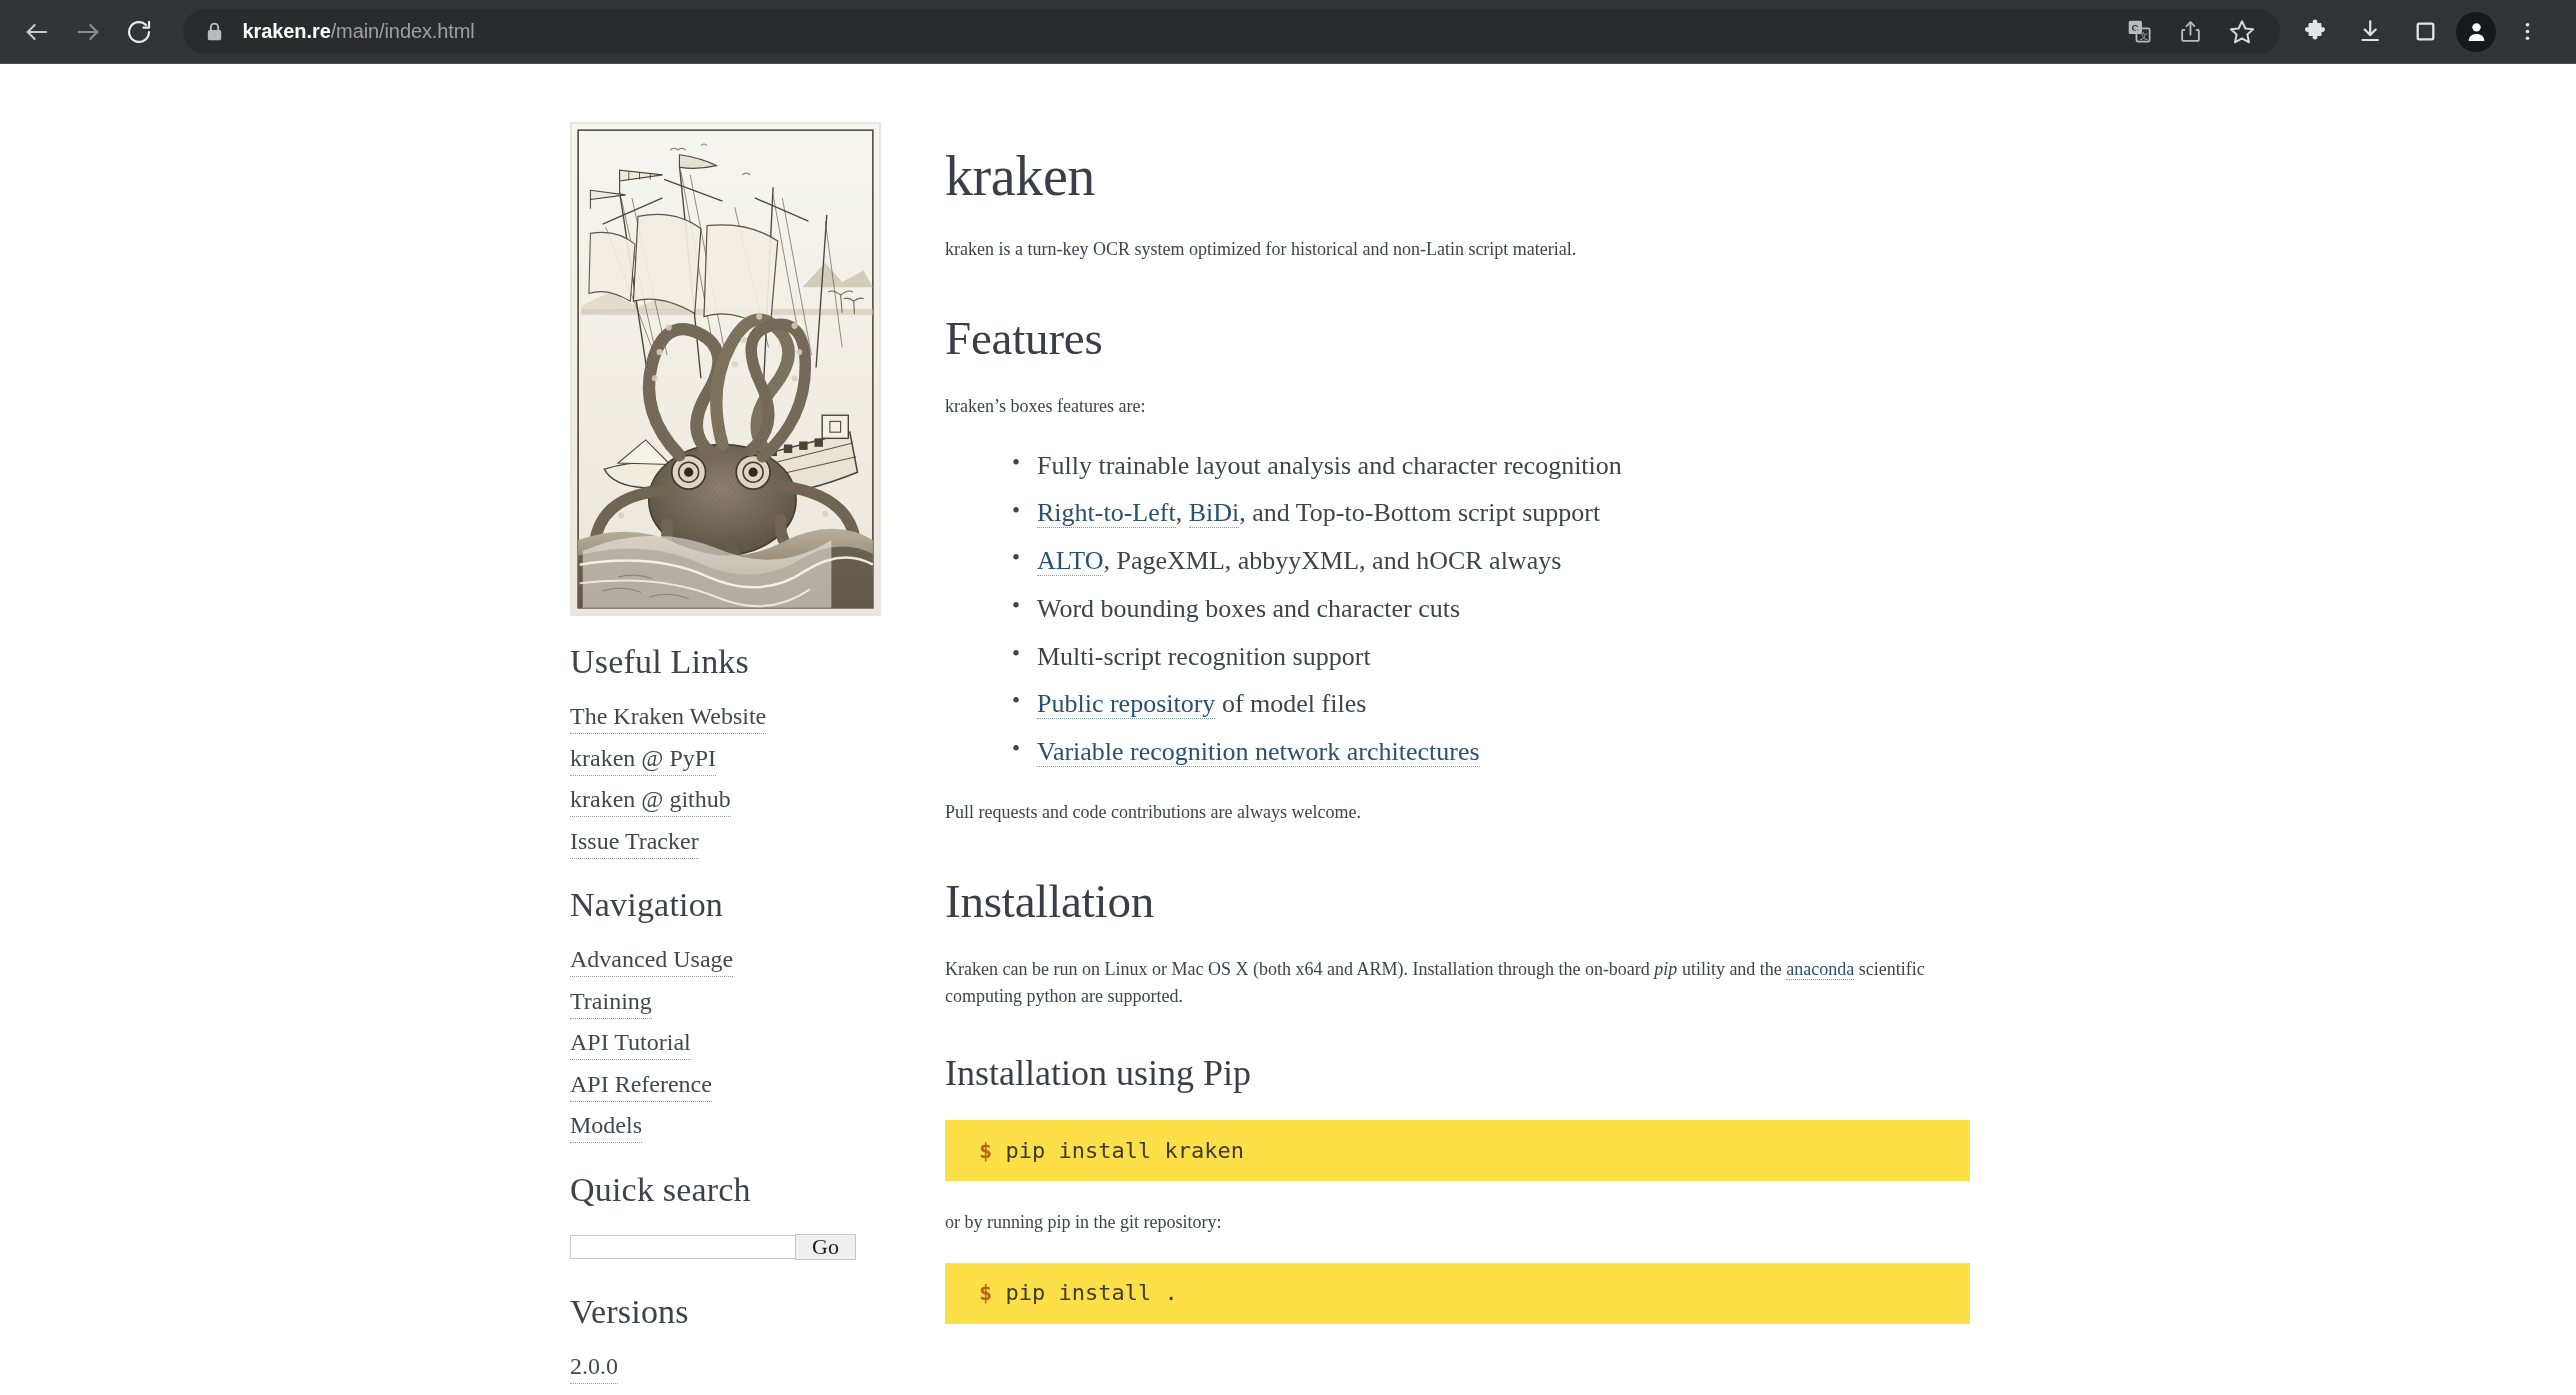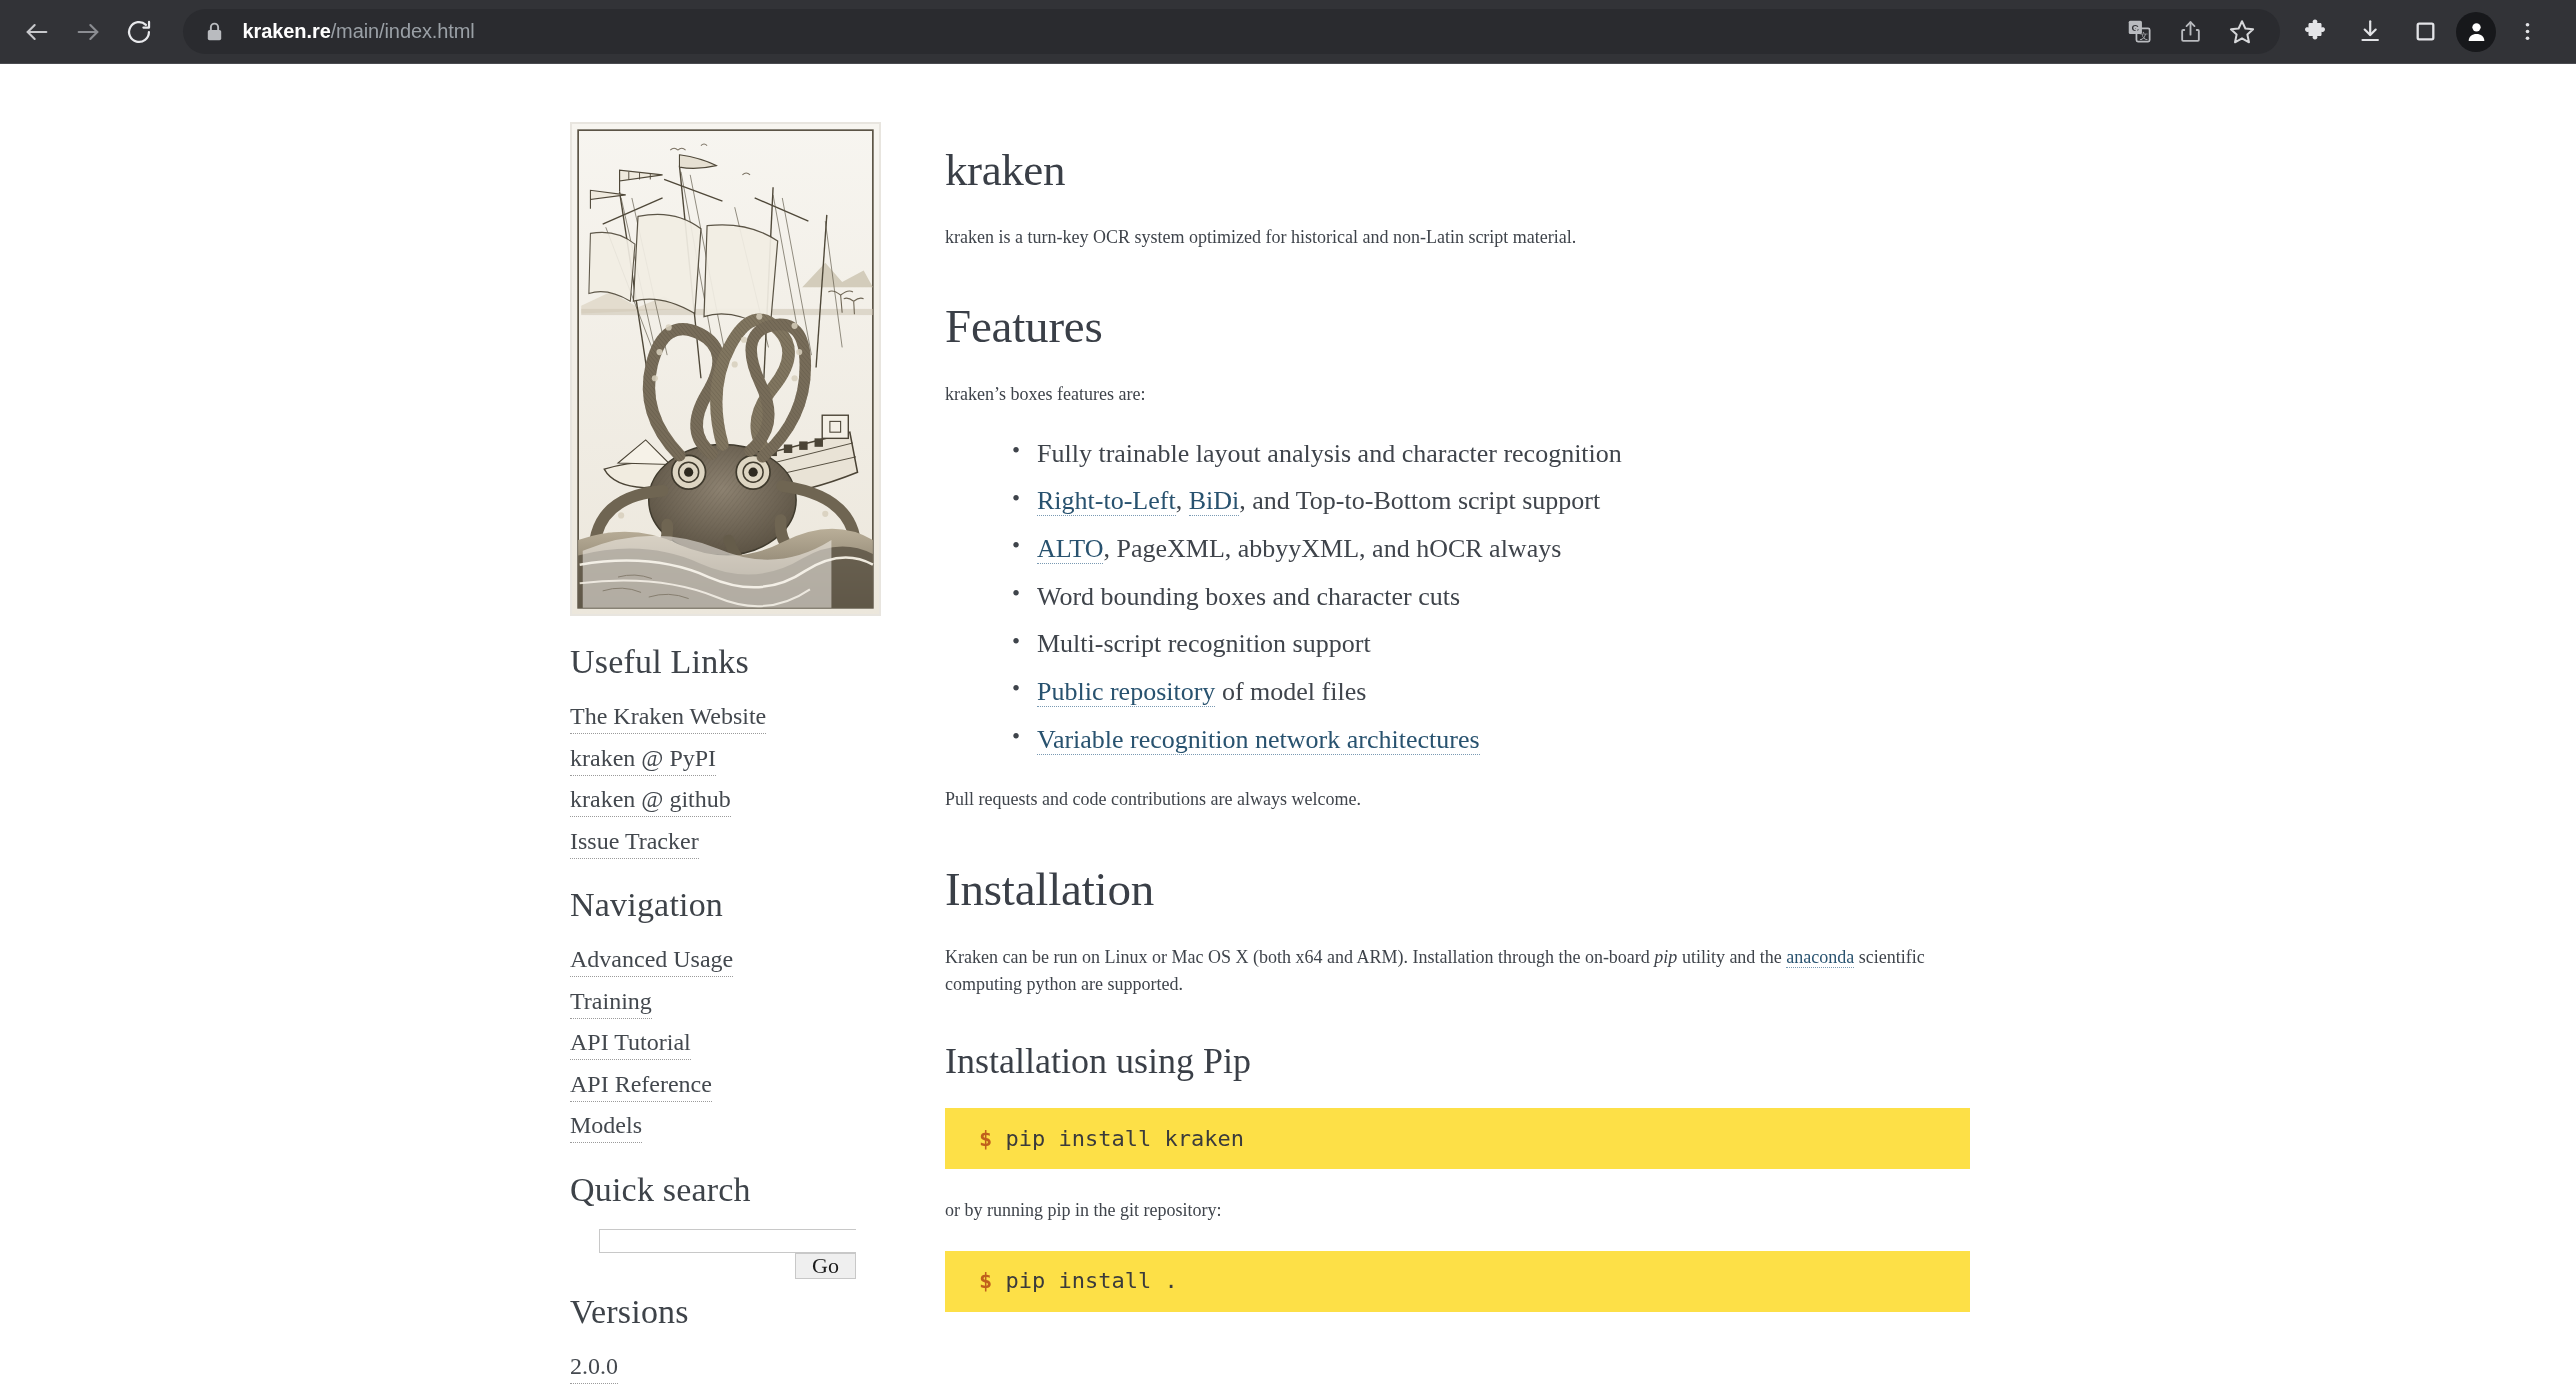--- a/index.html
+++ b/index.html
@@ -116,25 +116,24 @@
     color: #43484e;
     text-decoration: none;
     border-bottom: 1.6px dotted #9b9b9b;
     width: fit-content;
     margin-bottom: 8.5px;
     padding-bottom: 0.8px;
   }
 
   #searchbox {
     display: flex;
-    align-items: flex-end;
+    align-items: center;
     width: 286px;
     height: 37px;
     margin-top: 3.1px;
-    flex-direction: column;
   }
   #search-input {
     flex: 1 1 auto;
     border: 1.6px solid #c8c8c8;
     border-right: none;
     background: #ffffff;
     font-family: "Liberation Serif", serif;
     font-size: 19.4px;
     padding: 0 6.2px;
     color: #333;
@@ -170,21 +169,21 @@
   
   #content {
     position: absolute;
     left: 945px;
     top: 39px;
     width: 1025px;
     color: #3c4149;
   }
   h1.doc-title {
     font-family: "Liberation Serif", serif;
-    font-size: 45px;
+    font-size: 56px;
     font-weight: 400;
     color: #3a3f47;
     margin: 42px 0 0 0;
     line-height: 1.1;
     letter-spacing: -0.4px;
   }
   h2.doc-h2 {
     font-family: "Liberation Serif", serif;
     font-size: 47px;
     font-weight: 400;

